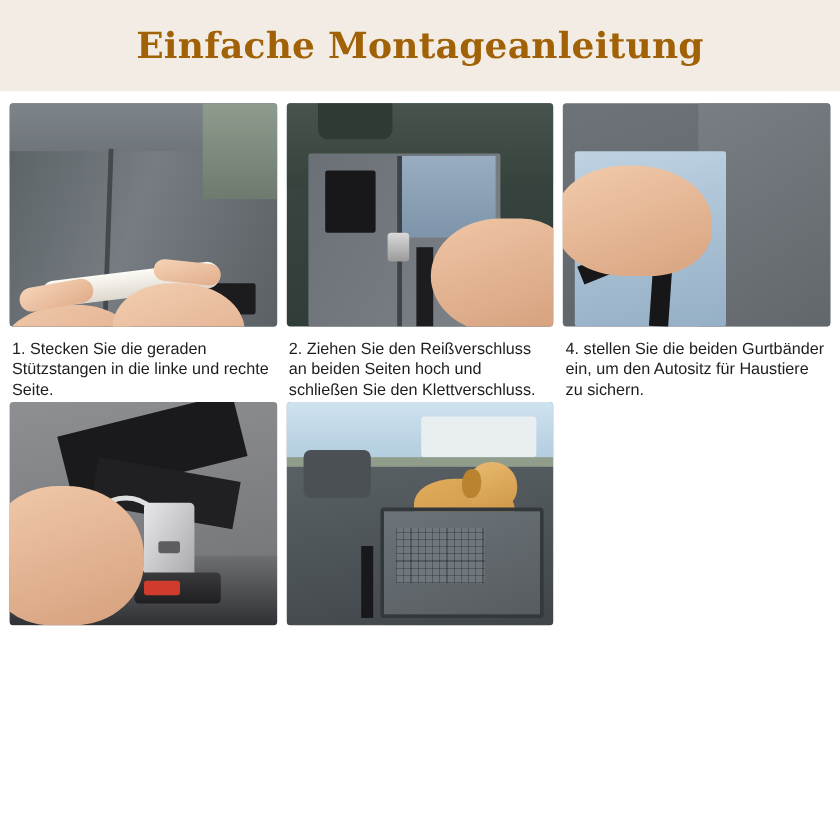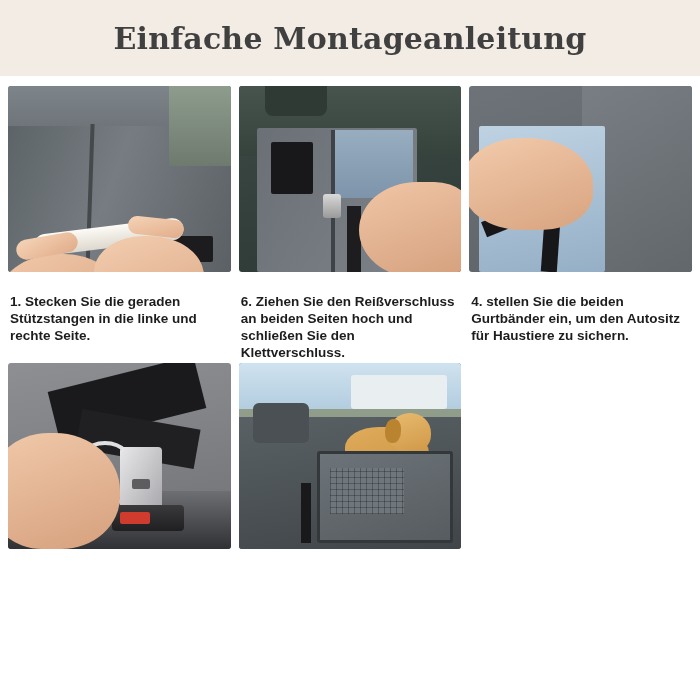--- a/index.html
+++ b/index.html
@@ -22,21 +22,21 @@
   .header {
     height: 76px;
     background: #f2ece4;
     display: flex;
     align-items: center;
     justify-content: center;
   }
   .header-title {
     font-size: 30px;
     font-weight: bold;
-    color: #404040;
+    color: #a16207;
     letter-spacing: 0.2px;
     font-family: "DejaVu Serif", serif;
   }
   .grid {
     padding: 10px 8px 0 8px;
     display: grid;
     grid-template-columns: repeat(3, 1fr);
     column-gap: 8px;
     row-gap: 2px;
   }
@@ -49,23 +49,22 @@
     height: 186px;
     border-radius: 3px;
     position: relative;
     overflow: hidden;
     background: #7d8388;
   }
   .caption {
     font-size: 13.5px;
     line-height: 17px;
     color: #1d1d1d;
-    padding: 21px 2px 0 2px;
+    padding: 10px 2px 0 2px;
     white-space: pre-line;
-    font-weight: bold;
   }
 
   
   .p1 { background: linear-gradient(160deg,#6f7478 0%, #5c6266 100%); }
   .p1 .bagtop {
     position: absolute; left: 0; top: 0; width: 100%; height: 52px;
     background: linear-gradient(180deg,#7e858a,#6a7075);
   }
   .p1 .bagbody {
     position: absolute; left: 0; top: 40px; width: 100%; height: 150px;
@@ -336,21 +335,21 @@
         <div class="carseat"></div>
         <div class="headrest"></div>
         <div class="bag"></div>
         <div class="bluepanel"></div>
         <div class="velcro2"></div>
         <div class="zipline"></div>
         <div class="zipper"></div>
         <div class="strap"></div>
         <div class="hand2"></div>
       </div>
-      <div class="caption">6. Ziehen Sie den Reißverschluss an beiden Seiten hoch und schließen Sie den Klettverschluss.</div>
+      <div class="caption">2. Ziehen Sie den Reißverschluss an beiden Seiten hoch und schließen Sie den Klettverschluss.</div>
     </div>
 
 
     <div class="cell">
       <div class="photo p4">
         <div class="grey"></div>
         <div class="blue"></div>
         <div class="strapv"></div>
         <div class="straph"></div>
         <div class="hand4"></div>

